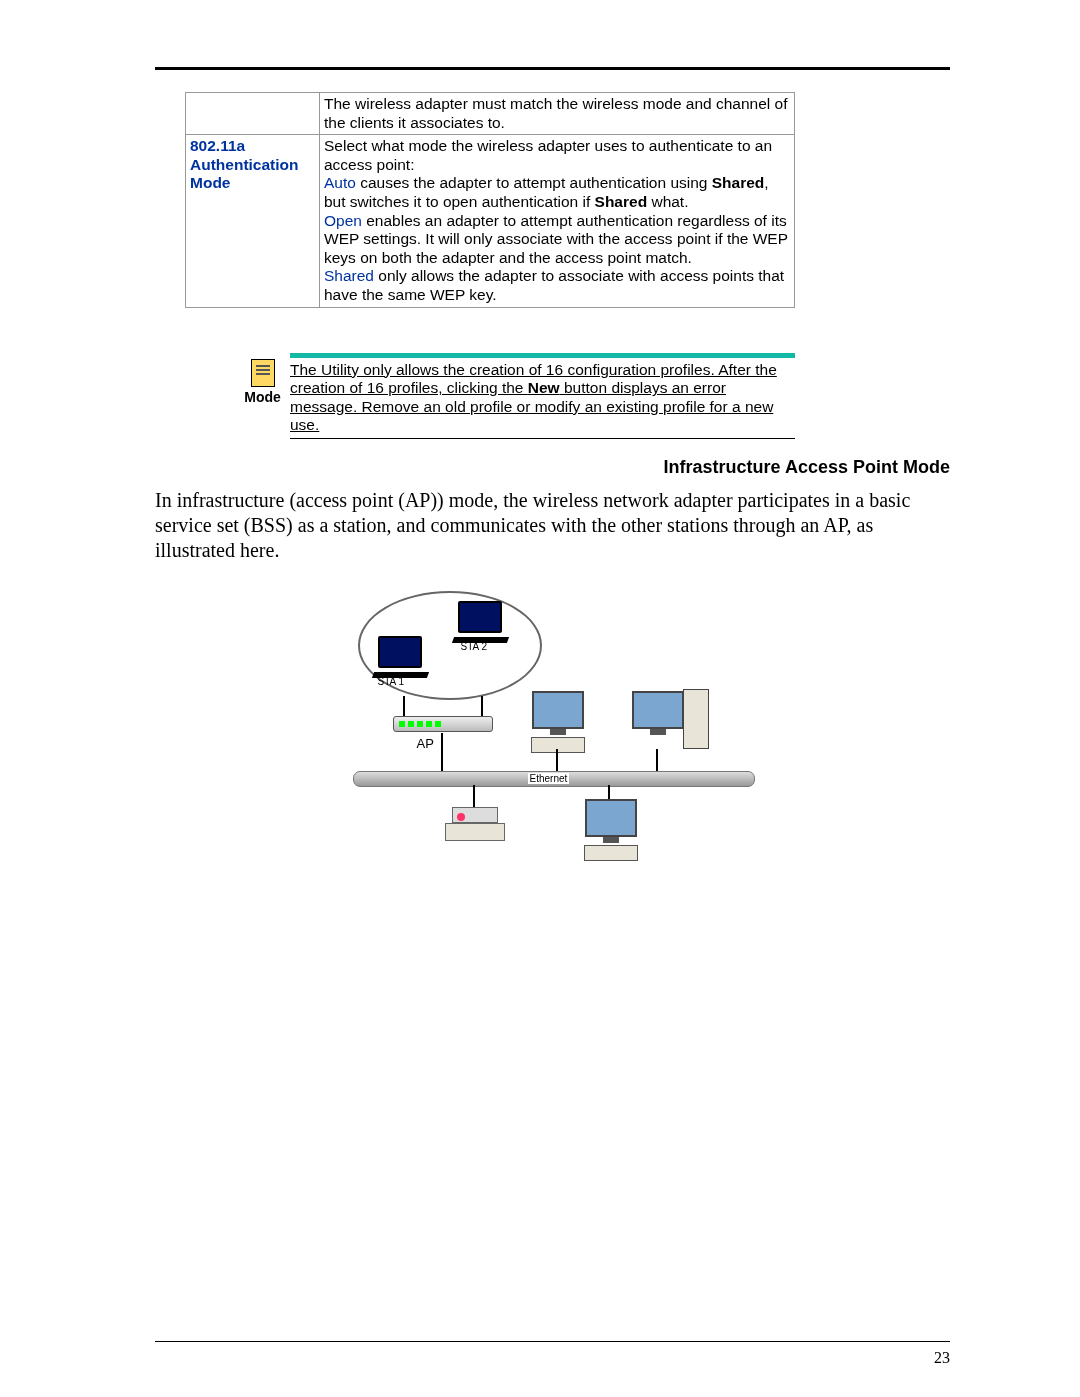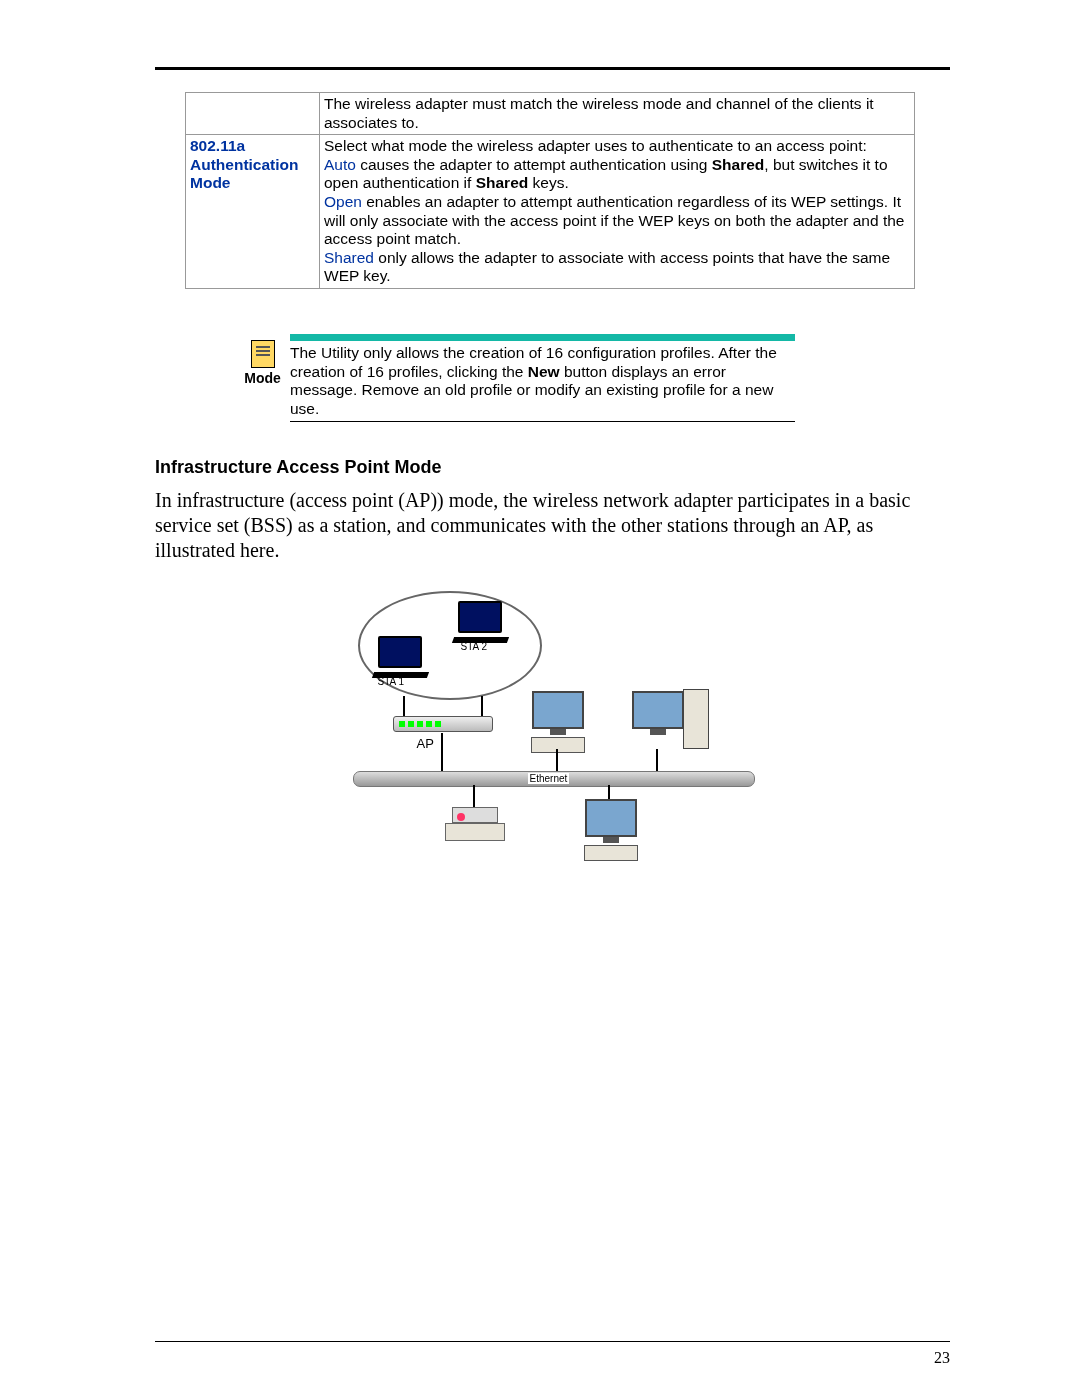--- a/index.html
+++ b/index.html
@@ -21,21 +21,21 @@
     text-align: right;
     padding-bottom: 6px;
   }
   .double-rule {
     border-top: 3px solid #000;
     margin-top: 2px;
   }
   table.config {
     border-collapse: collapse;
     margin: 22px 0 0 30px;
-    width: 730px;
+    width: 610px;
     font-size: 15.5px;
     line-height: 1.2;
   }
   table.config td, table.config th {
     border: 1px solid #999;
     padding: 2px 4px;
     vertical-align: top;
   }
   table.config td.label {
     text-align: left;
@@ -67,28 +67,30 @@
   }
   .note-iconcol .icon::after{
     content:""; position:absolute; left:4px; right:4px; top:5px; height:2px; background:#555;
     box-shadow: 0 4px 0 #555, 0 8px 0 #555;
   }
   .note-label { font-weight: bold; font-size: 14px; }
   .note-body {
     flex: 1;
     font-size: 15.5px;
     line-height: 1.2;
-    border-top: 7px solid #14b8a6;
+    border-top: 5px solid #14b8a6;
     border-bottom: 1px solid #000;
     padding: 3px 0;
+    text-decoration: underline;
   }
   h3.section {
     font-size: 18px;
     font-weight: bold;
-    margin: 35px 0 10px 0;
+    margin: 18px 0 10px 0;
+    text-align: right;
   }
   p.body {
     font-family: "Times New Roman", Times, serif;
     font-size: 20px;
     line-height: 1.25;
     margin: 8px 0 0 0;
   }
   .diagram {
     margin: 18px auto 0 auto;
     width: 400px;
@@ -148,21 +150,21 @@
       <td>The wireless adapter must match the wireless mode and channel of the clients it associates to.</td>
     </tr>
     <tr>
       <td class="label">
         <span>802.11a</span><br>
         <span>Authentication</span><br>
         <span>Mode</span>
       </td>
       <td>
         <span>Select what mode the wireless adapter uses to authenticate to an access point:</span><br>
-        <span class="blue">Auto</span><span> causes the adapter to attempt authentication using </span><b>Shared</b><span>, but switches it to open authentication if </span><b>Shared</b><span> keys.</span><br>
+        <span class="blue">Auto</span><span> causes the adapter to attempt authentication using </span><b>Shared</b><span>, but switches it to open authentication if </span><b>Shared</b><span> what.</span><br>
         <span class="blue">Open</span><span> enables an adapter to attempt authentication regardless of its WEP settings. It will only associate with the access point if the WEP keys on both the adapter and the access point match.</span><br>
         <span class="blue">Shared</span><span> only allows the adapter to associate with access points that have the same WEP key.</span>
       </td>
     </tr>
   </tbody>
     </table>
 
   <div class="note-wrap">
     <div class="note-iconcol">
       <div class="icon"></div>

